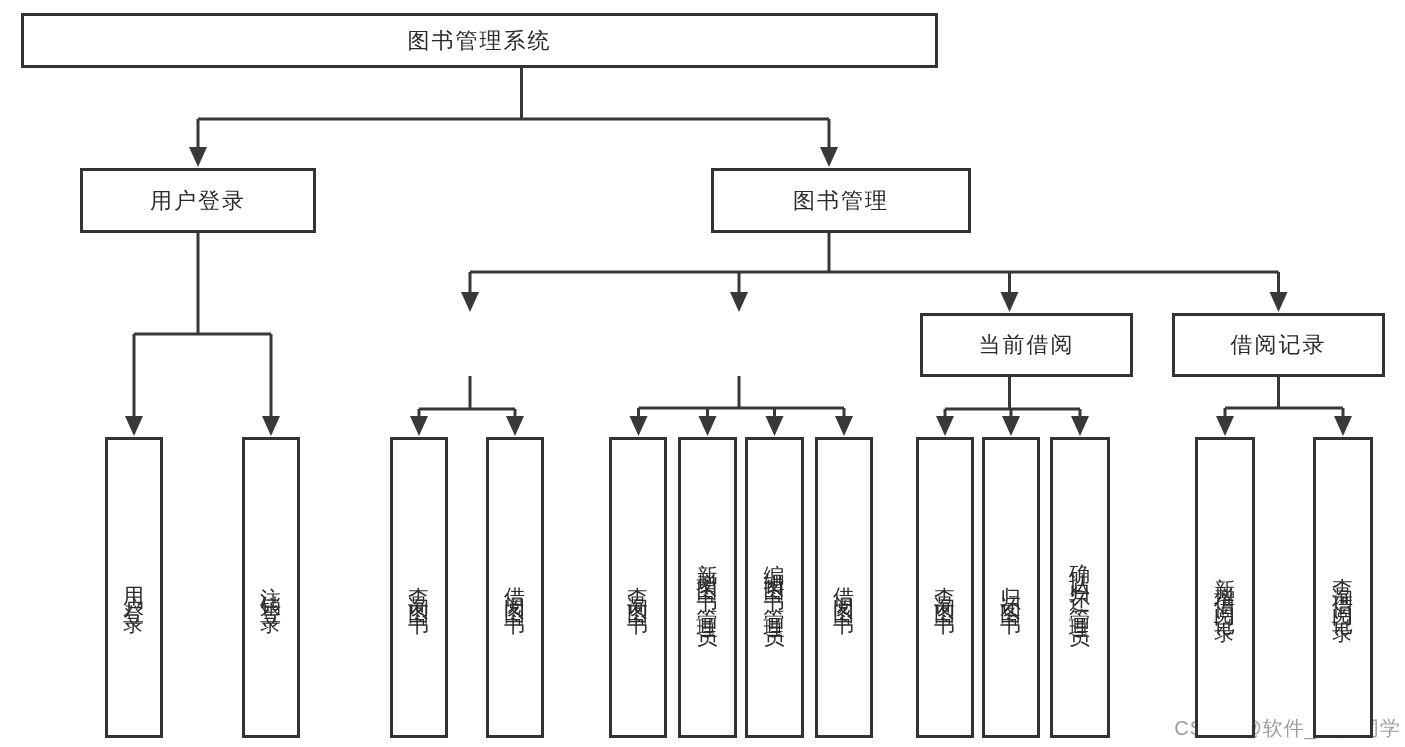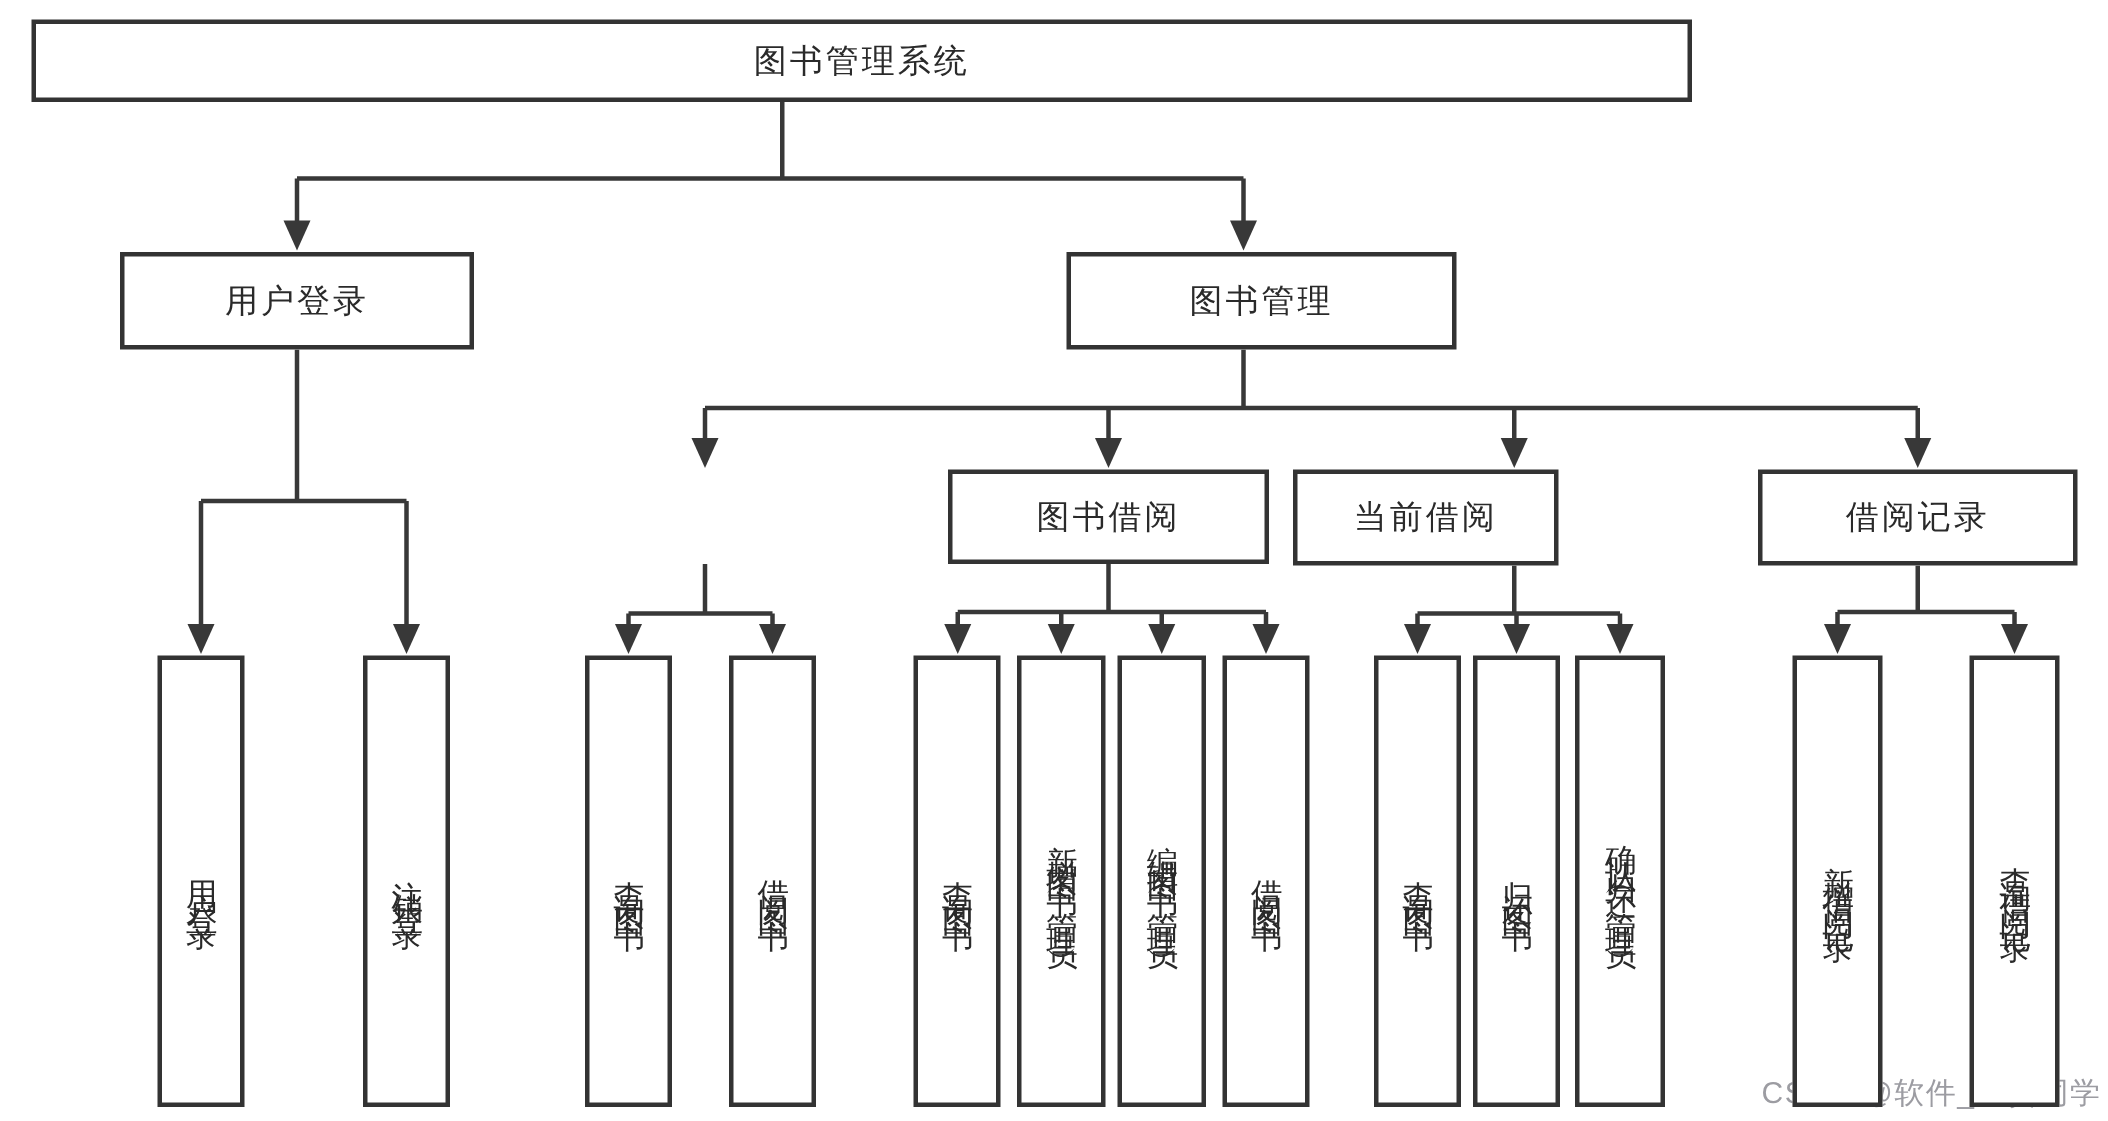--- a/index.html
+++ b/index.html
@@ -72,33 +72,30 @@
       <polygon points="765.5,416 783.5,416 774.5,436" fill="#383838"></polygon>
       <polygon points="835,416 853,416 844,436" fill="#383838"></polygon>
       <polygon points="936,416 954,416 945,436" fill="#383838"></polygon>
       <polygon points="1002,416 1020,416 1011,436" fill="#383838"></polygon>
       <polygon points="1071,416 1089,416 1080,436" fill="#383838"></polygon>
       <polygon points="1216,416 1234,416 1225,436" fill="#383838"></polygon>
       <polygon points="1334,416 1352,416 1343,436" fill="#383838"></polygon>
     </svg>
 
   <span class="watermark">CSDN @软件_小贺同学</span>
-<div class="node" style="left: 21px; top: 13px; width: 1107px; height: 55px;">
+<div class="node" style="left: 21px; top: 13px; width: 917px; height: 55px;">
       <span class="h-label">图书管理系统</span>
     </div>
     <div class="node" style="left: 80px; top: 168px; width: 236px; height: 65px;">
       <span class="h-label">用户登录</span>
     </div>
     <div class="node" style="left: 711px; top: 168px; width: 260px; height: 65px;">
       <span class="h-label">图书管理</span>
     </div>
-    <div class="node" style="left: 632px; top: 313px; width: 214px; height: 63px;">
-      <span class="h-label">图书借阅</span>
-    </div>
-    <div class="node" style="left: 862px; top: 313px; width: 177px; height: 64px;">
+    <div class="node" style="left: 920px; top: 313px; width: 213px; height: 64px;">
       <span class="h-label">当前借阅</span>
     </div>
     <div class="node" style="left: 1172px; top: 313px; width: 213px; height: 64px;">
       <span class="h-label">借阅记录</span>
     </div>
     <div class="node" style="left: 105px; top: 437px; width: 58px; height: 301px;">
       <span class="v-label">用户登录</span>
     </div>
     <div class="node" style="left: 242px; top: 437px; width: 58px; height: 301px;">
       <span class="v-label">注销登录</span>

